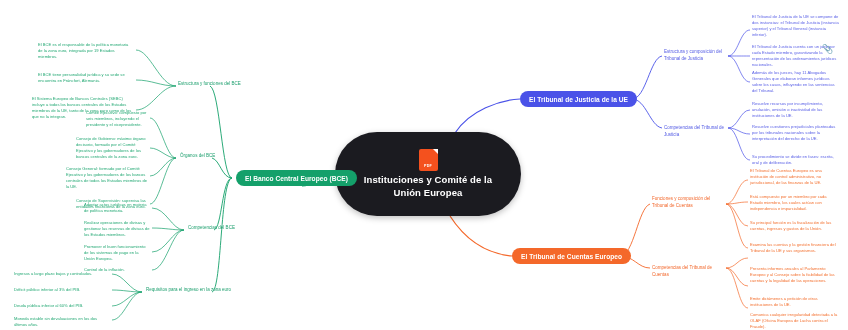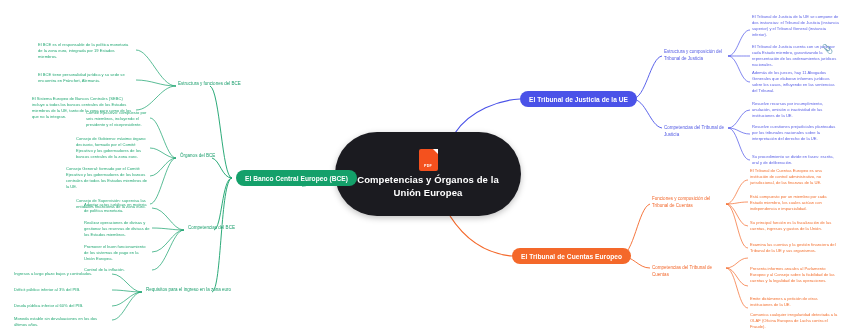--- a/index.html
+++ b/index.html
@@ -149,21 +149,21 @@
 
     <path d="M726 268 C 736 268, 738 258, 748 258" stroke="#f4682a" stroke-width=".7" fill="none"></path>
     <path d="M726 268 C 736 268, 738 286, 748 286" stroke="#f4682a" stroke-width=".7" fill="none"></path>
     <path d="M726 268 C 736 268, 738 308, 748 308" stroke="#f4682a" stroke-width=".7" fill="none"></path>
   </svg>
 
   <div class="center">
     <div class="pdf-badge">
         <span>PDF</span>
       </div>
-    <div class="title">Competencias y Órganos de la Unión Europea</div>
+    <div class="title">Instituciones y Comité de la Unión Europea</div>
   </div>
   <div class="clip-icon">📎</div>
 
   <div class="pill green" style="left:236px; top:178px; transform:translateY(-50%);">El Banco Central Europeo (BCE)</div>
 
   <div class="sublabel green" style="left:178px; top:81px; width:74px;">Estructura y funciones del BCE</div>
   <div class="sublabel green" style="left:180px; top:153px; width:60px;">Órganos del BCE</div>
   <div class="sublabel green" style="left:188px; top:225px; width:62px;">Competencias del BCE</div>
   <div class="sublabel green" style="left:146px; top:287px; width:106px;">Requisitos para el ingreso en la zona euro</div>
 

